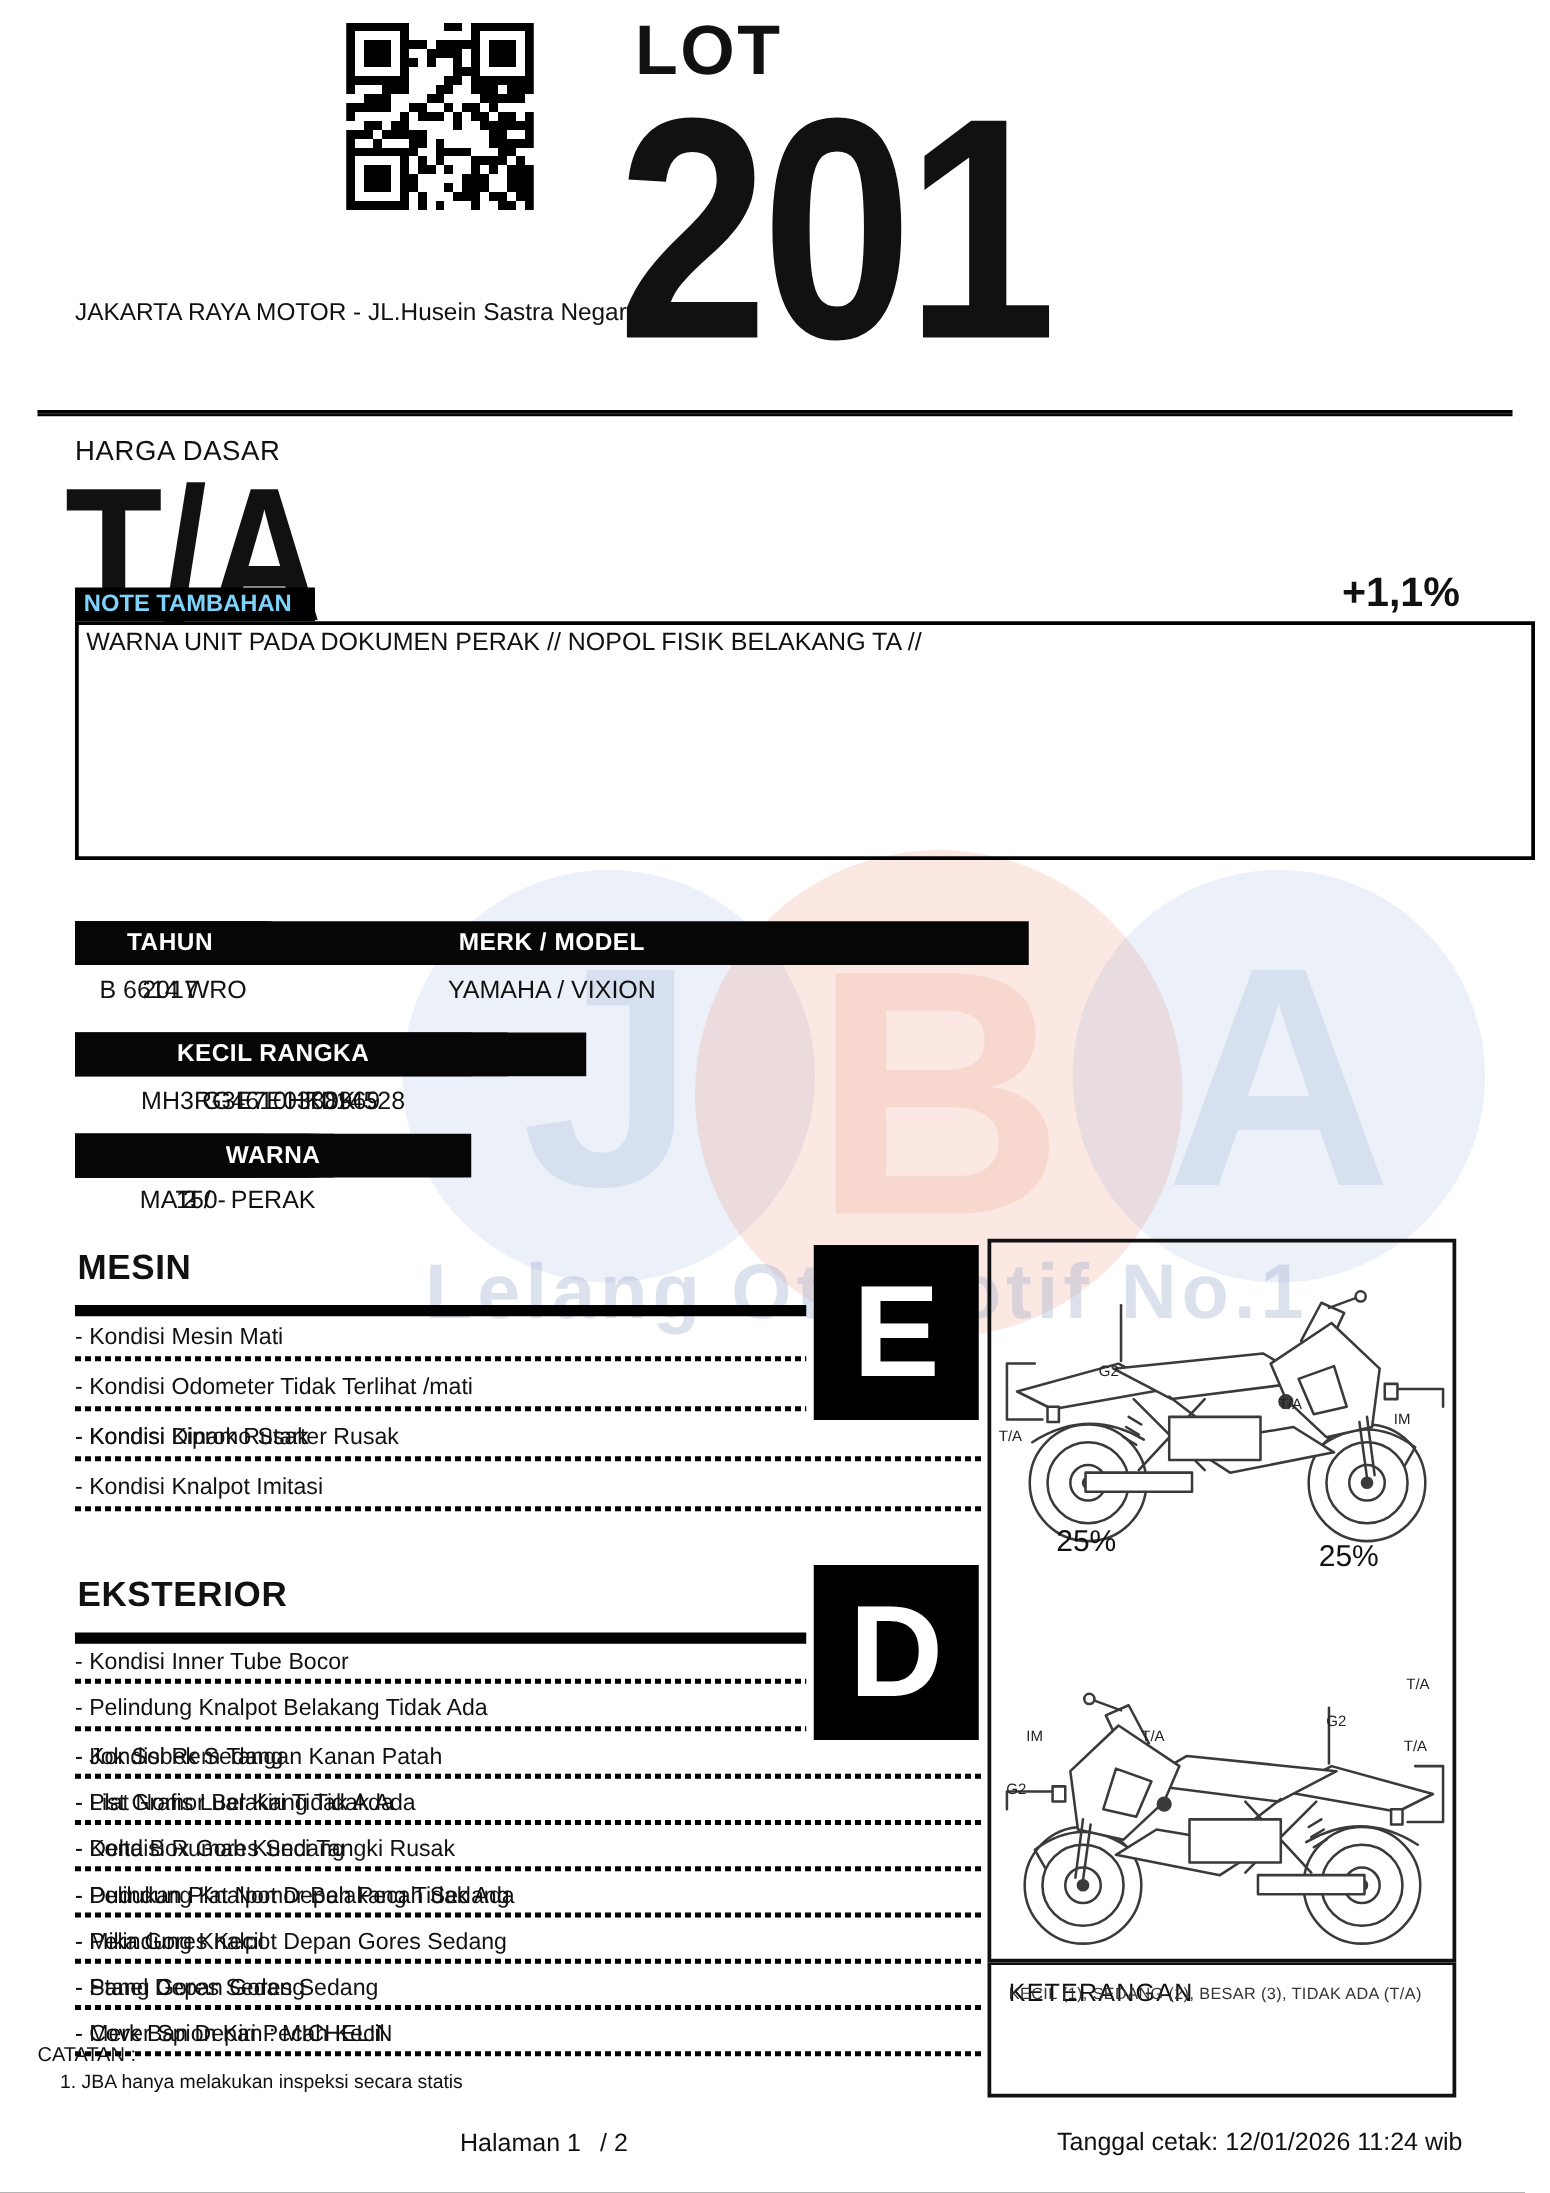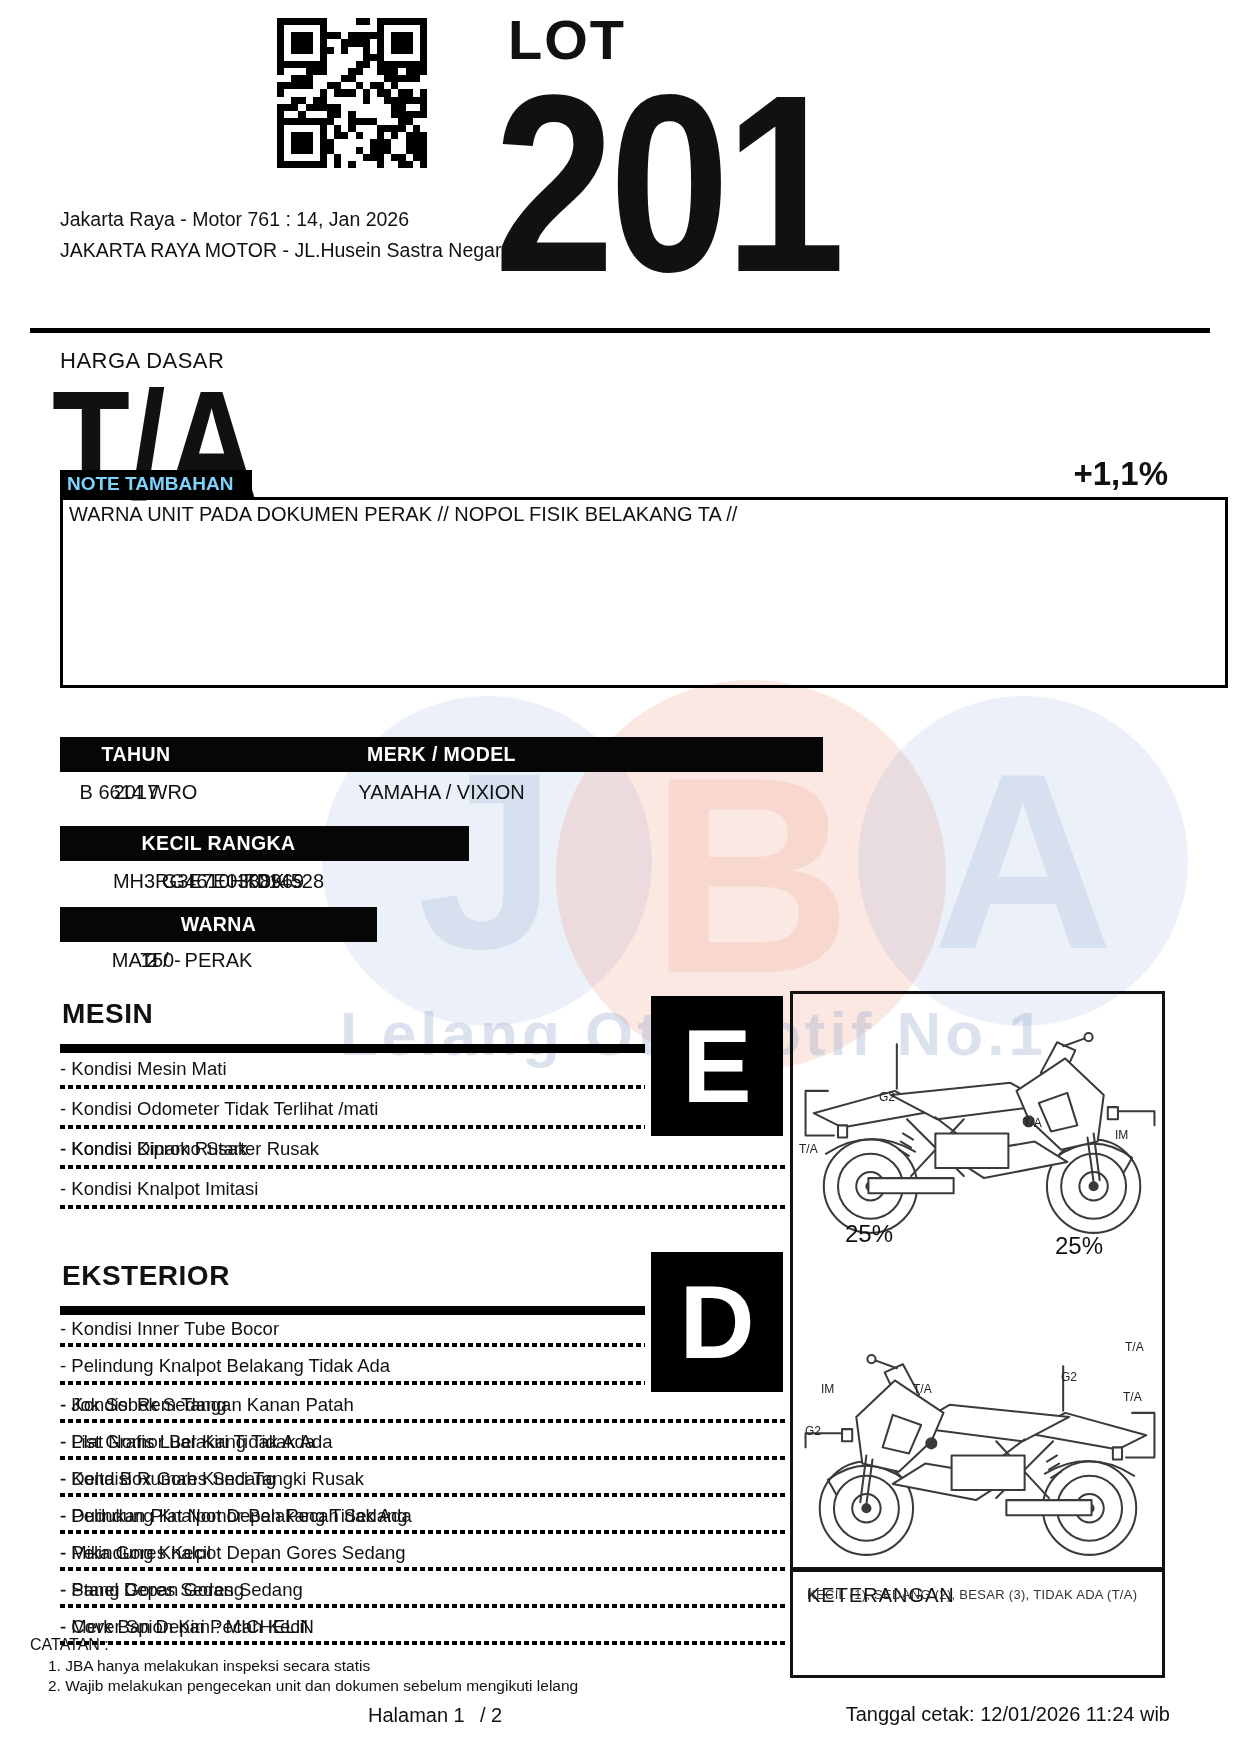--- a/index.html
+++ b/index.html
@@ -323,21 +323,20 @@
         <rect x="56" y="140" width="7" height="7"></rect>
         <rect x="70" y="140" width="7" height="7"></rect>
         <rect x="98" y="140" width="7" height="7"></rect>
         <rect x="119" y="140" width="7" height="7"></rect>
         <rect x="126" y="140" width="7" height="7"></rect>
         <rect x="140" y="140" width="7" height="7"></rect>
       </svg>
   </div>
   <div class="lot-label">LOT</div>
   <div class="lot-number">201</div>
-  <div class="addr" style="top:204px">Jakarta Raya - Motor 761 : 14, Jan 2026</div>
   <div class="addr" style="top:235px">JAKARTA RAYA MOTOR - JL.Husein Sastra Negara</div>
   <div class="toprule"></div>
 
   <div class="harga-label">HARGA DASAR</div>
   <div class="harga-value">T/A</div>
   <div class="pct">+1,1%</div>
 
   <div class="note-label">NOTE TAMBAHAN</div>
   <div class="note-box">
     <span style="position:static">WARNA UNIT PADA DOKUMEN PERAK // NOPOL FISIK BELAKANG TA //</span>
@@ -475,21 +474,20 @@
     <span class="dlabel" style="left:330px;top:396px">T/A</span>
   </div>
 
   <div class="keterangan">
     <span class="ket-title">KETERANGAN</span>
     <span class="ket-line">KECIL (1), SEDANG (2), BESAR (3), TIDAK ADA (T/A)</span>
   </div>
 
   <div class="catatan-title">CATATAN :</div>
   <div class="cat-item" style="top:1657px">1. JBA hanya melakukan inspeksi secara statis</div>
-  <div class="cat-item" style="top:1677px">2. Wajib melakukan pengecekan unit dan dokumen sebelum mengikuti lelang</div>
   <div class="page-no">Halaman 1</div>
   <div class="page-of">/ 2</div>
   <div class="printed">Tanggal cetak: 12/01/2026 11:24 wib</div>
 
   <svg width="0" height="0" style="left:0;top:0">
     <defs>
       <g id="bike-art" stroke="#3a3a3a" stroke-width="2" fill="none" stroke-linejoin="round" stroke-linecap="round">
         <circle cx="72" cy="156" r="46"></circle>
           <circle cx="72" cy="156" r="32"></circle>
           <circle cx="72" cy="156" r="14"></circle>

